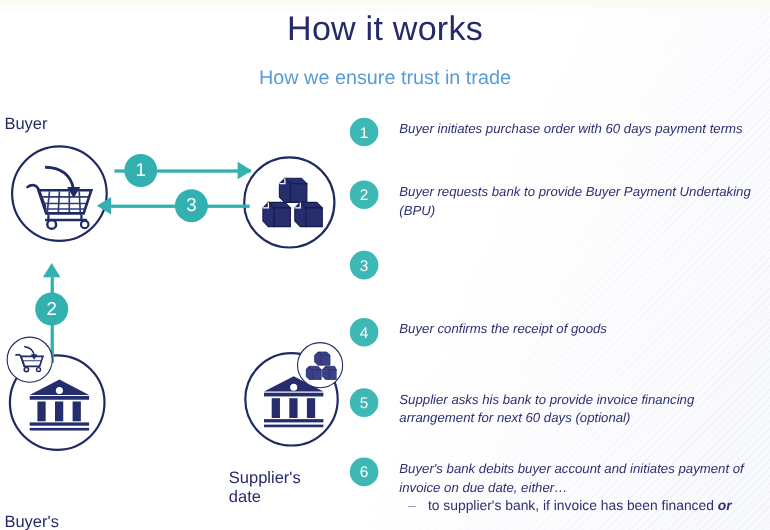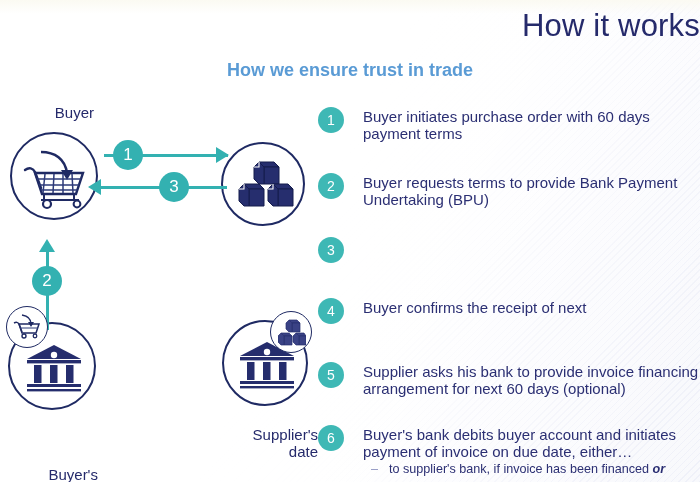--- a/index.html
+++ b/index.html
@@ -42,39 +42,39 @@
     position: absolute;
     left: 0; top: 0; width: 700px; height: 14px;
     background: linear-gradient(180deg, #fbfaf2 0%, rgba(255,255,255,0) 100%);
     pointer-events: none;
   }
 
   
   #title {
     position: absolute;
     left: 0; top: 8px; width: 700px;
-    text-align: right;
+    text-align: center;
     font-size: 31px;
     font-weight: 400;
     color: #252a6b;
     letter-spacing: 0.2px;
   }
   #subtitle {
     position: absolute;
     left: 0; top: 60px; width: 700px;
     text-align: center;
     font-size: 18px;
-    font-weight: 700;
+    font-weight: 400;
     color: #5a9bd5;
   }
 
   
   .node-label {
     position: absolute;
-    text-align: right;
+    text-align: left;
     font-size: 15px;
     color: #252a6b;
     line-height: 17px;
     white-space: pre-line;
   }
   .node-circle {
     position: absolute;
     border: 2px solid #1f2a63;
     border-radius: 50%;
     box-sizing: border-box;
@@ -153,23 +153,24 @@
     font-size: 14px;
     line-height: 26px;
     text-align: center;
     margin-right: 19px;
   }
   .step-body {
     flex: 1 1 auto;
     padding-top: 2px;
   }
   .step-text {
-    font-size: 15px;
+    font-size: 12px;
     line-height: 16.5px;
     color: #2b2f73;
+    font-style: italic;
   }
   .sub-list {
     margin: 1px 0 0 0;
     padding: 0;
     list-style: none;
   }
   .sub-list li {
     position: relative;
     font-size: 12.6px;
     line-height: 16px;
@@ -322,32 +323,32 @@
     <div class="step" style="margin-bottom:31px;">
       <div class="step-num">1</div>
       <div class="step-body">
         <div class="step-text">Buyer initiates purchase order with 60 days payment terms</div>
       </div>
     </div>
 
     <div class="step" style="margin-bottom:29px;">
       <div class="step-num">2</div>
       <div class="step-body">
-        <div class="step-text">Buyer requests terms to provide Bank Payment Undertaking (BPU)</div>
+        <div class="step-text">Buyer requests bank to provide Buyer Payment Undertaking (BPU)</div>
       </div>
     </div>
 
     <div class="step" style="margin-bottom:35px;">
       <div class="step-num">3</div>
     </div>
 
     <div class="step" style="margin-bottom:38px;">
       <div class="step-num">4</div>
       <div class="step-body">
-        <div class="step-text">Buyer confirms the receipt of next</div>
+        <div class="step-text">Buyer confirms the receipt of goods</div>
       </div>
     </div>
 
     <div class="step" style="margin-bottom:28px;">
       <div class="step-num">5</div>
       <div class="step-body">
         <div class="step-text">Supplier asks his bank to provide invoice financing arrangement for next 60 days (optional)</div>
       </div>
     </div>
 

